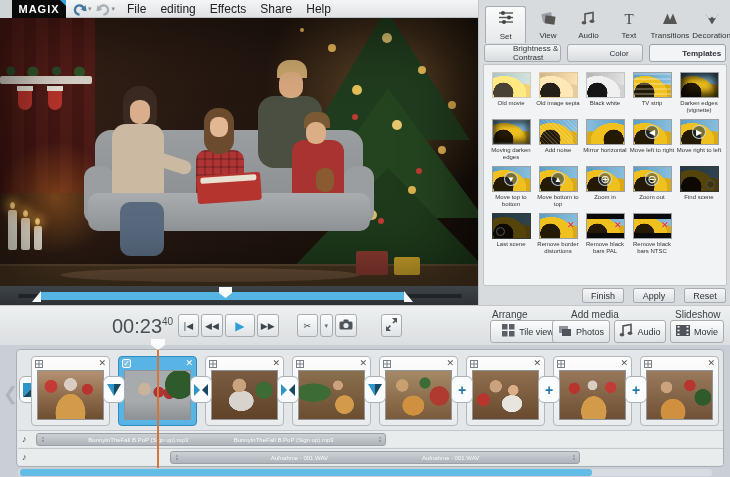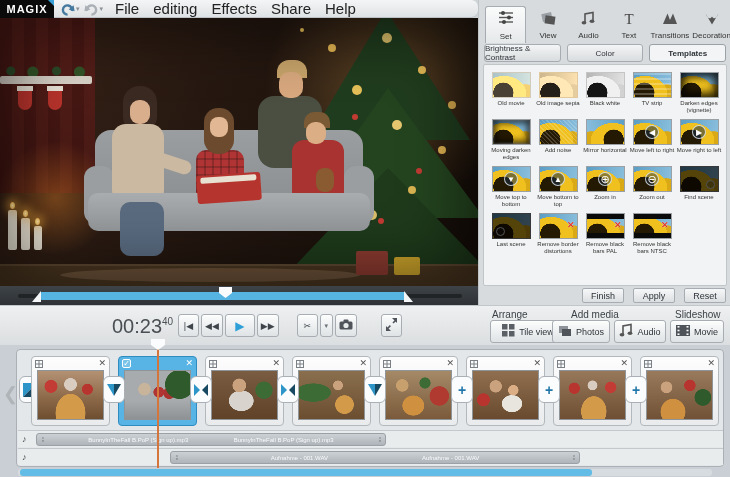--- a/index.html
+++ b/index.html
@@ -1,33 +1,33 @@
 <!DOCTYPE html>
 <html><head>
 <meta charset="utf-8">
 <style>
   * { margin:0; padding:0; box-sizing:border-box; }
   html,body { width:730px; height:477px; overflow:hidden; }
   body { font-family:"Liberation Sans", sans-serif; background:#cfd4d7; color:#222; }
   #app { position:relative; width:730px; height:477px; background:#cfd4d7; }
 
   
-  .menubar { position:absolute; left:0; top:0; width:478px; height:18px;
+  .menubar { position:absolute; left:12px; top:0; width:478px; height:18px;
     background:linear-gradient(#f4f5f6,#dfe2e4); border-bottom:1px solid #bcc1c5;
     display:flex; align-items:center;border-radius:7px; }
   .logo { width:54px; height:18px; background:#0a0a0a; color:#fff; font-weight:bold;
     font-size:11px; letter-spacing:1px; display:flex; align-items:center; justify-content:center;
     position:relative; }
   .logo:after { content:""; position:absolute; right:0; top:0; border-top:6px solid #3aa0d8;
     border-left:6px solid transparent; }
   .histbtns { display:flex; align-items:center; margin-left:6px; gap:4px; }
   .hb { display:flex; align-items:center; gap:1px; }
   .hb .dd { font-size:7px; color:#8a9095; }
   #menu-items { display:flex; gap:14px; margin-left:12px; }
-  .menu-item { font-size:15px; color:#222; cursor:default; }
+  .menu-item { font-size:12px; color:#222; cursor:default; }
 
   
   .preview { position:absolute; left:0; top:18px; width:478px; height:268px; overflow:hidden;
     background:linear-gradient(115deg,#3a2418 0%,#241710 45%,#140d08 100%); }
   .preview * { position:absolute; }
   .glow { left:250px; top:0; width:230px; height:200px;
     background:radial-gradient(circle at 60% 35%, rgba(240,180,90,.30), rgba(0,0,0,0) 65%); }
   .wallL { left:0; top:0; width:95px; height:175px;
     background:linear-gradient(rgba(0,0,0,.30),rgba(0,0,0,.45)),
     repeating-linear-gradient(90deg,#6e241e 0 12px,#7e2c24 12px 24px); }
@@ -120,21 +120,21 @@
     background:#d7dbdd; border-left:1px solid #c0c5c8; }
   .tabsrow { position:absolute; left:6px; top:6px; width:246px; height:36px; display:flex; gap:3px; }
   .tab { width:40px; height:34px; margin-top:2px; display:flex; flex-direction:column; align-items:center;
     justify-content:space-between; padding:3px 0 2px; font-size:8px; color:#333; cursor:pointer; }
   .tab.active { background:linear-gradient(#fafbfb,#e6e9ea); border:1px solid #a6acb1; border-bottom:none;
     border-radius:3px 3px 0 0; height:37px; margin-top:0; width:44px; }
   .tab svg { display:block; }
   .subtabsrow { position:absolute; left:5px; top:44px; width:242px; height:18px; display:flex; gap:6px; }
   .subtab { flex:1; height:18px; border:1px solid #a6acb1; border-radius:3px;
     background:linear-gradient(#f3f5f6,#d9dcde); font-size:8px; color:#2e3338;
-    display:flex; align-items:center; justify-content:center; cursor:pointer; }
+    display:flex; align-items:center; justify-content:center; cursor:pointer;padding-left:28px; }
   .subtab.active { background:#f3f4f5; border-color:#9aa1a6; font-weight:bold; }
   .tplpanel { position:absolute; left:4px; top:64px; width:244px; height:222px; background:#f2f3f4;
     border:1px solid #c0c5c8; border-radius:2px; padding:7px 3px;
     display:grid; grid-template-columns:repeat(5,47px); row-gap:5px; justify-content:center; align-content:start; }
   .tpl { width:47px; text-align:center; cursor:pointer; }
   .thumb { position:relative; width:39px; height:26px; margin:0 auto; border:1px solid #9aa0a4; overflow:hidden;
     background:radial-gradient(circle at 28% 82%, #241903 0 30%, rgba(0,0,0,0) 31%),
       radial-gradient(ellipse at 30% 86%, #f0c11e 0 60%, rgba(0,0,0,0) 61%),
       radial-gradient(ellipse at 88% 104%, #d9a916 0 38%, rgba(0,0,0,0) 39%),
       linear-gradient(100deg,#5c9ec6,#8cc0dd); }

